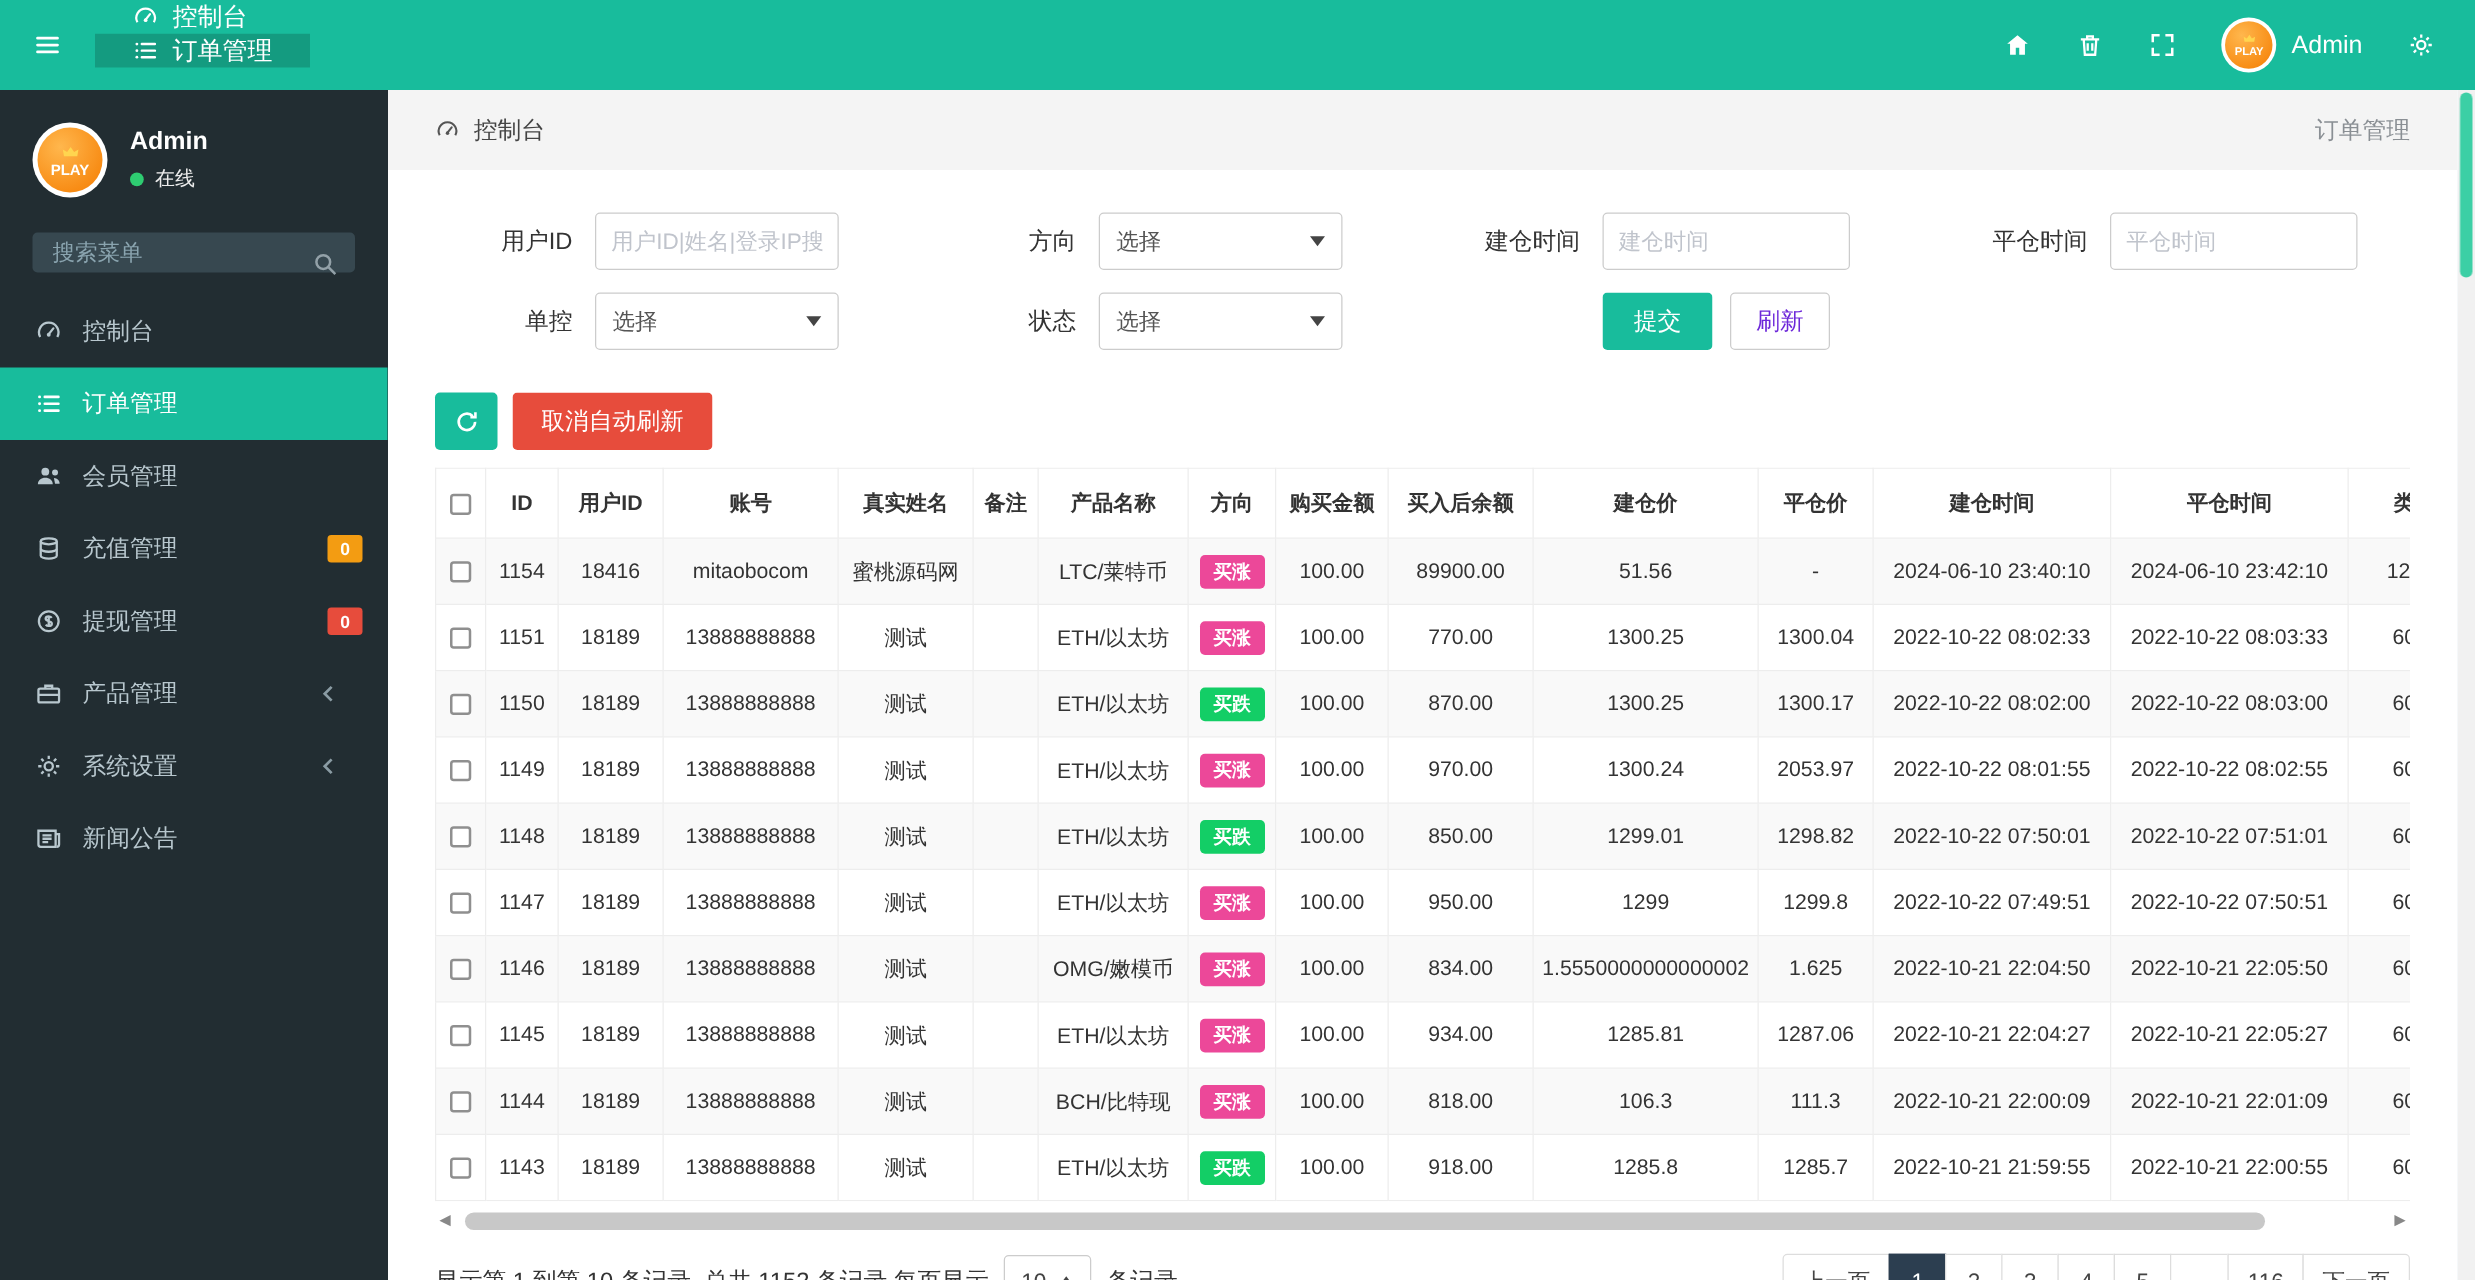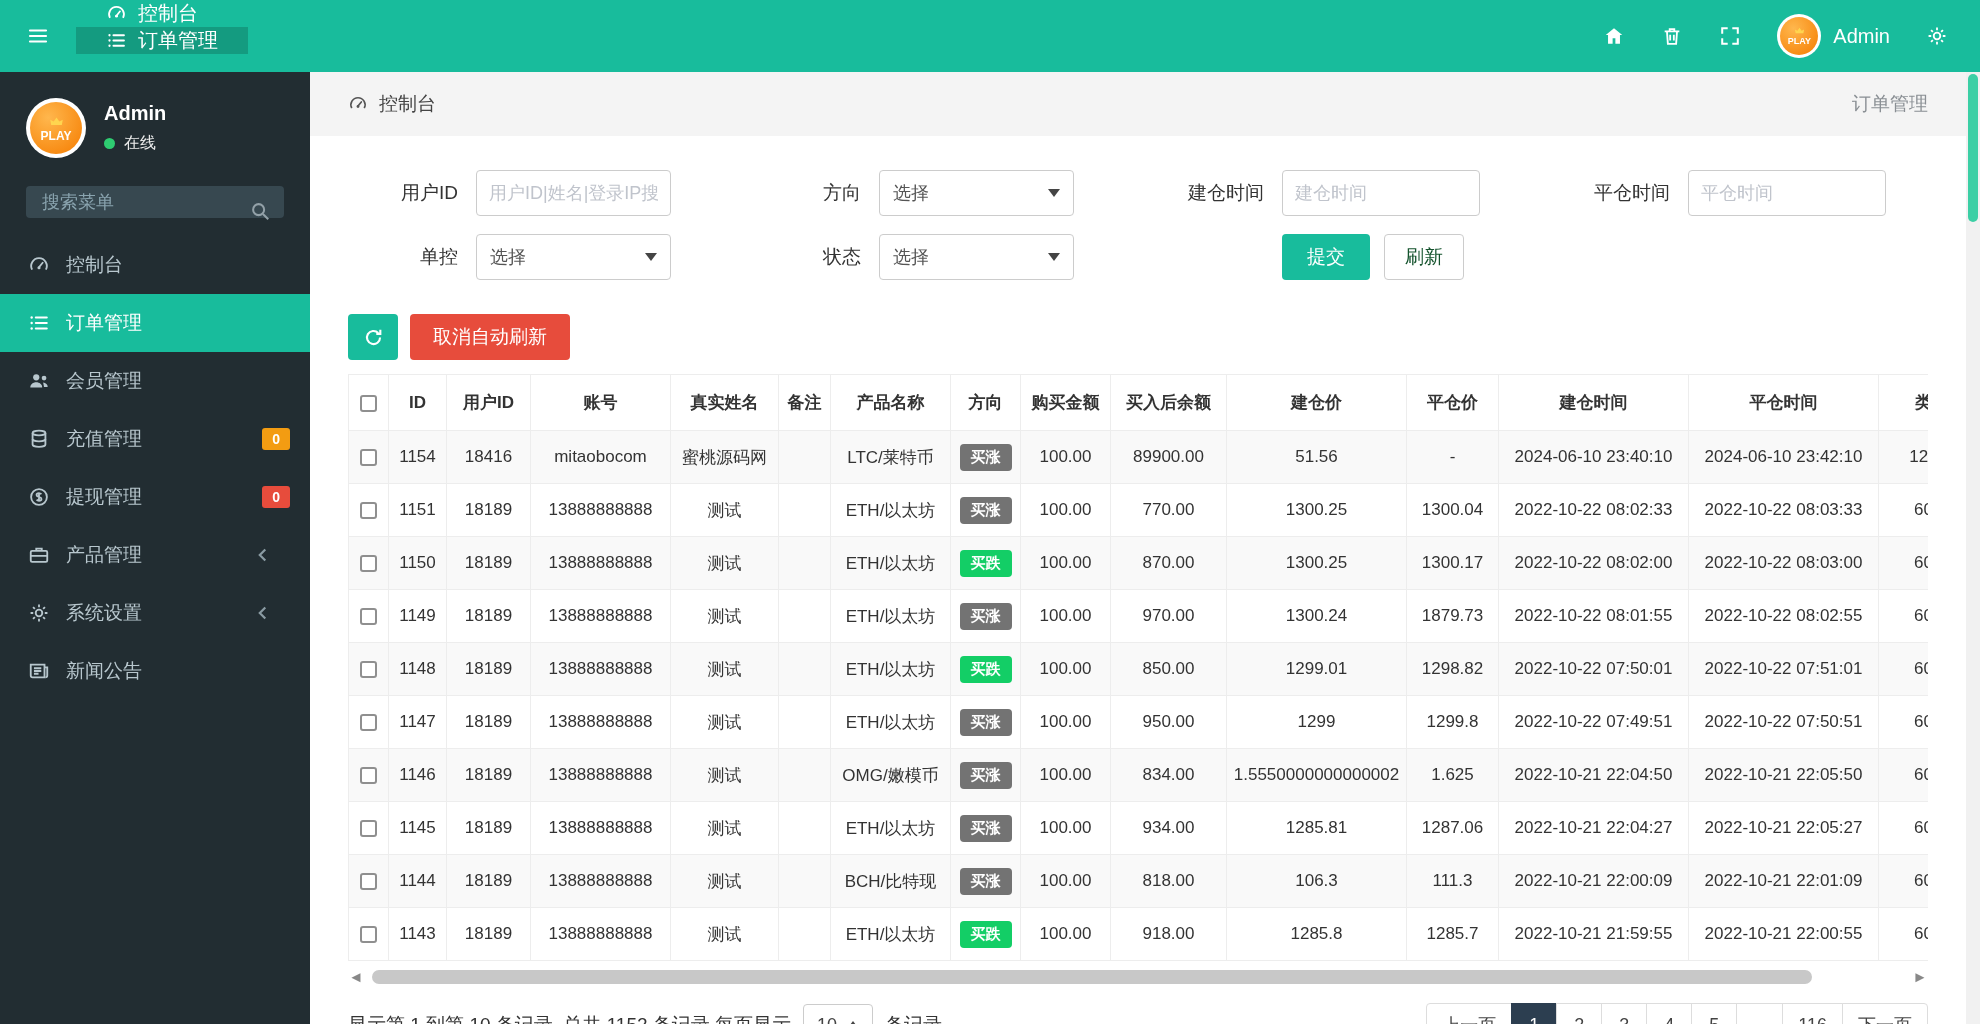--- a/index.html
+++ b/index.html
@@ -79,39 +79,39 @@
     display:flex; align-items:center; justify-content:space-between; padding:0 13px;
     font-size:18px; color:#555; background:#fff; cursor:pointer; }
   .caret-down { width:0; height:0; border-left:6px solid transparent;
     border-right:6px solid transparent; border-top:8px solid #444; }
   .caret-up { width:0; height:0; border-left:6px solid transparent;
     border-right:6px solid transparent; border-bottom:8px solid #444; }
   .btn { height:46px; border-radius:4px; font-size:19px; display:inline-flex;
     align-items:center; justify-content:center; cursor:pointer; border:1px solid transparent;
     font-family:"Liberation Sans", sans-serif; }
   .btn-submit { background:#18bc9c; color:#fff; padding:0 24px; }
-  .btn-default { background:#fff; border-color:#ccc; color:#14532d; padding:0 20px; margin-left:14px; }
+  .btn-default { background:#fff; border-color:#ccc; color:#6d28d9; padding:0 20px; margin-left:14px; }
 
   .toolbar { padding:12px 38px 0; display:flex; align-items:flex-end; }
   .btn-refresh { width:50px; height:46px; background:#18bc9c; color:#fff; border:none; }
   .btn-refresh .icon { width:21px; height:21px; }
   .btn-danger { background:#e74c3c; color:#fff; margin-left:12px; padding:0 22px; }
 
   .table-wrap { margin:14px 38px 0; width:1580px; overflow:hidden; }
   table { table-layout:fixed; width:1620px; border-collapse:collapse; }
   th,td { border:1px solid #ededed; text-align:center; font-size:17px; color:#333;
     overflow:hidden; white-space:nowrap; }
   th { height:56px; font-weight:bold; background:#fff; }
   td { height:53px; }
   tr.odd td { background:#f9f9f9; }
   .cb { display:inline-block; width:17px; height:17px; border:2px solid #8f8f8f;
     border-radius:3px; background:#fff; vertical-align:middle; cursor:pointer; }
   .badge-dir { display:inline-block; padding:4px 11px; border-radius:4px; color:#fff;
     font-size:15px; font-weight:bold; }
-  .badge-dir.up { background:#737373; }
+  .badge-dir.up { background:#ec4899; }
   .badge-dir.down { background:#13ce66; }
 
   .hscroll { margin:8px 38px 0; display:flex; align-items:center; height:16px; }
   .harrow { color:#888; font-size:15px; width:16px; text-align:center; line-height:16px; cursor:pointer; }
   .htrack { flex:1; height:14px; position:relative; }
   .hthumb { position:absolute; left:8px; top:0; height:14px; width:93%;
     background:#c8c8c8; border-radius:7px; cursor:pointer; }
 
   .table-footer { display:flex; align-items:center; justify-content:space-between; padding:18px 38px 0; }
   .summary { display:flex; align-items:center; gap:12px; font-size:19px; color:#333; }
@@ -496,21 +496,21 @@
             <td>1149</td>
             <td>18189</td>
             <td>13888888888</td>
             <td>测试</td>
             <td></td>
             <td>ETH/以太坊</td>
             <td><span class="badge-dir up">买涨</span></td>
             <td>100.00</td>
             <td>970.00</td>
             <td>1300.24</td>
-            <td>1879.73</td>
+            <td>2053.97</td>
             <td>2022-10-22 08:01:55</td>
             <td>2022-10-22 08:02:55</td>
             <td>60</td>
           </tr>
           <tr class="table-row odd">
             <td><span class="cb"></span></td>
             <td>1148</td>
             <td>18189</td>
             <td>13888888888</td>
             <td>测试</td>

